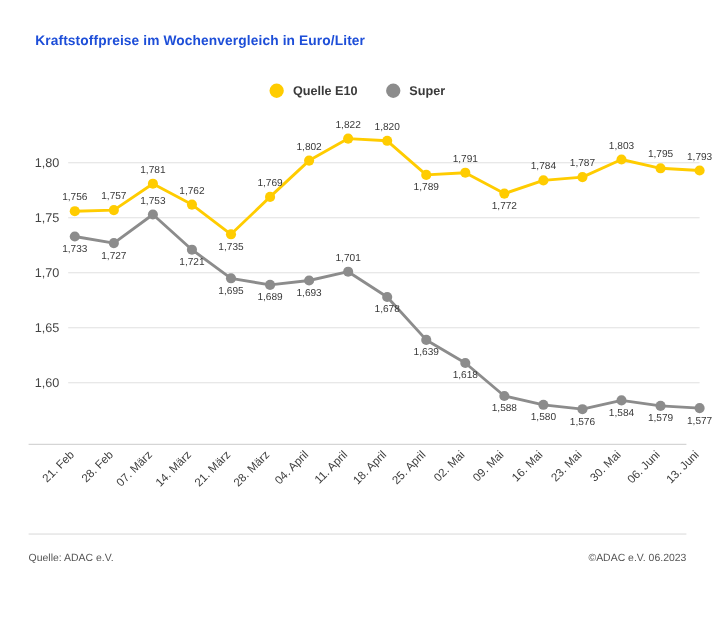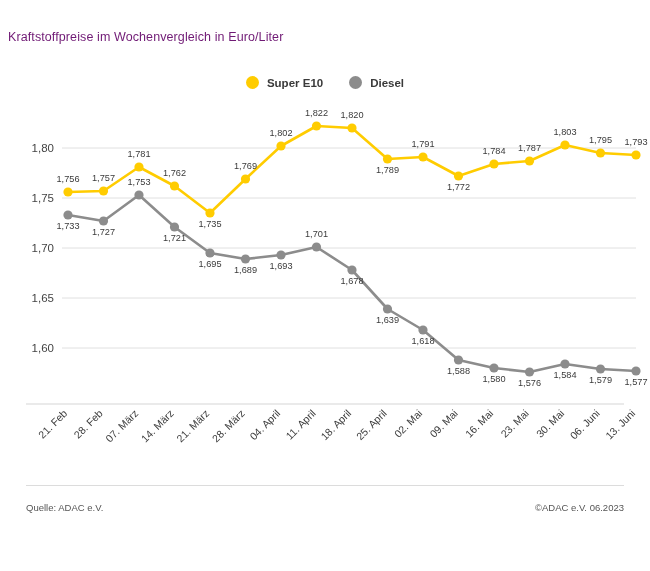--- a/index.html
+++ b/index.html
@@ -16,25 +16,25 @@
     position: relative;
   }
   #chart-root {
     position: absolute;
     left: 0; top: 0;
     width: 650px;
     height: 571px;
   }
   .chart-title {
     position: absolute;
-    left: 8px;
+    left: 32px;
     top: 30px;
     font-size: 12.5px;
-    font-weight: normal;
-    color: #701a75;
+    font-weight: bold;
+    color: #1d4ed8;
     letter-spacing: 0.1px;
   }
   .legend {
     position: absolute;
     left: 0;
     top: 76px;
     width: 650px;
     display: flex;
     justify-content: center;
     align-items: center;
@@ -101,25 +101,25 @@
 </head>
 <body>
 
 <div id="chart-root">
 
   <div class="chart-title">Kraftstoffpreise im Wochenvergleich in Euro/Liter</div>
 
   <div class="legend">
     <div class="legend-item">
       <span class="legend-dot" style="background:#FFCC00"></span>
-      <span>Super E10</span>
+      <span>Quelle E10</span>
     </div>
     <div class="legend-item">
       <span class="legend-dot" style="background:#8C8C8C"></span>
-      <span>Diesel</span>
+      <span>Super</span>
     </div>
   </div>
 
   <svg class="plot-svg" id="plot" width="650" height="470">
       <line x1="62" x2="636" y1="348" y2="348" stroke="#e0e0e0" stroke-width="1"></line>
       <text x="54" y="352" text-anchor="end" class="y-tick-label">1,60</text>
       <line x1="62" x2="636" y1="298.0000000000001" y2="298.0000000000001" stroke="#e0e0e0" stroke-width="1"></line>
       <text x="54" y="302.0000000000001" text-anchor="end" class="y-tick-label">1,65</text>
       <line x1="62" x2="636" y1="248.0000000000001" y2="248.0000000000001" stroke="#e0e0e0" stroke-width="1"></line>
       <text x="54" y="252.0000000000001" text-anchor="end" class="y-tick-label">1,70</text>

